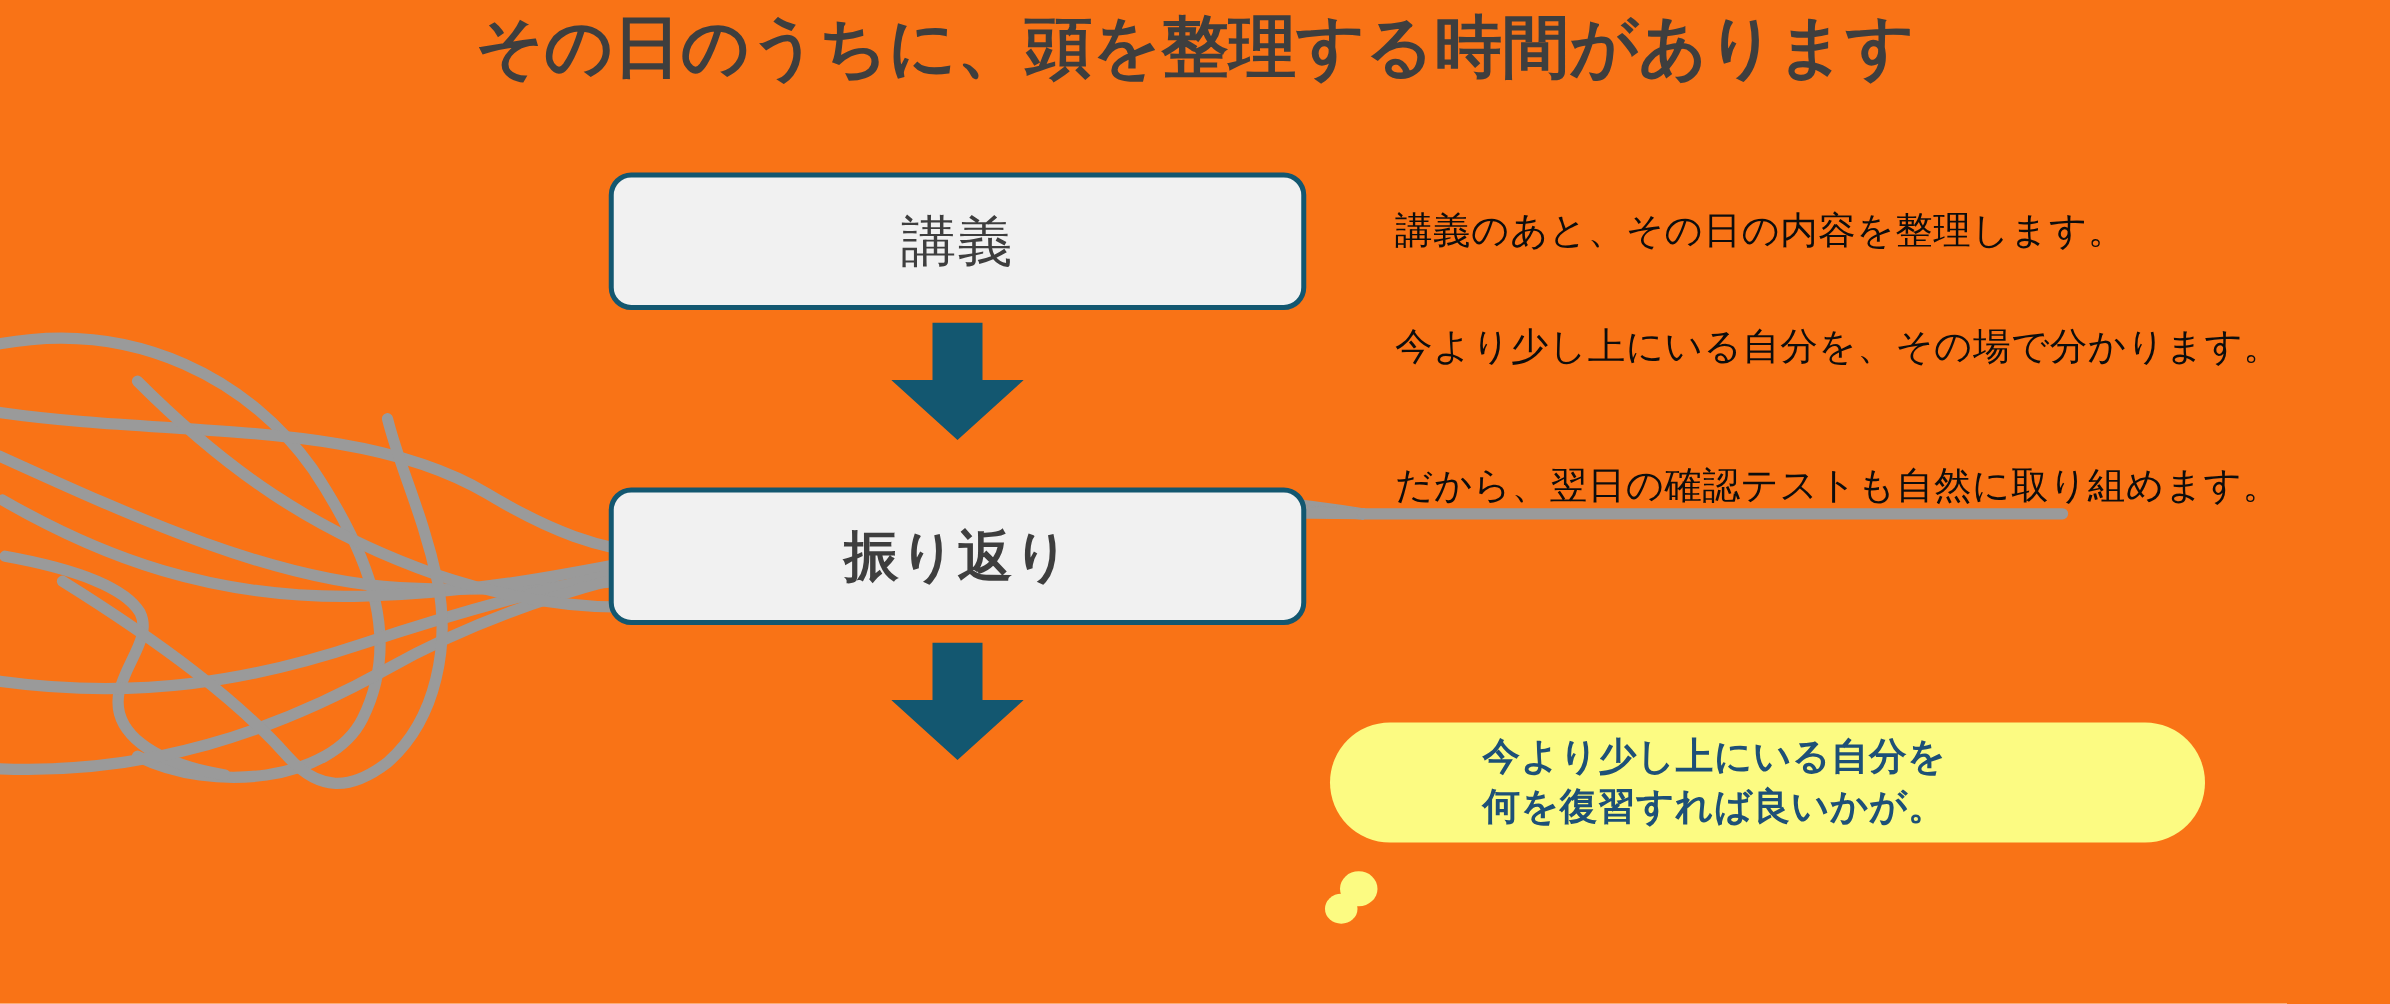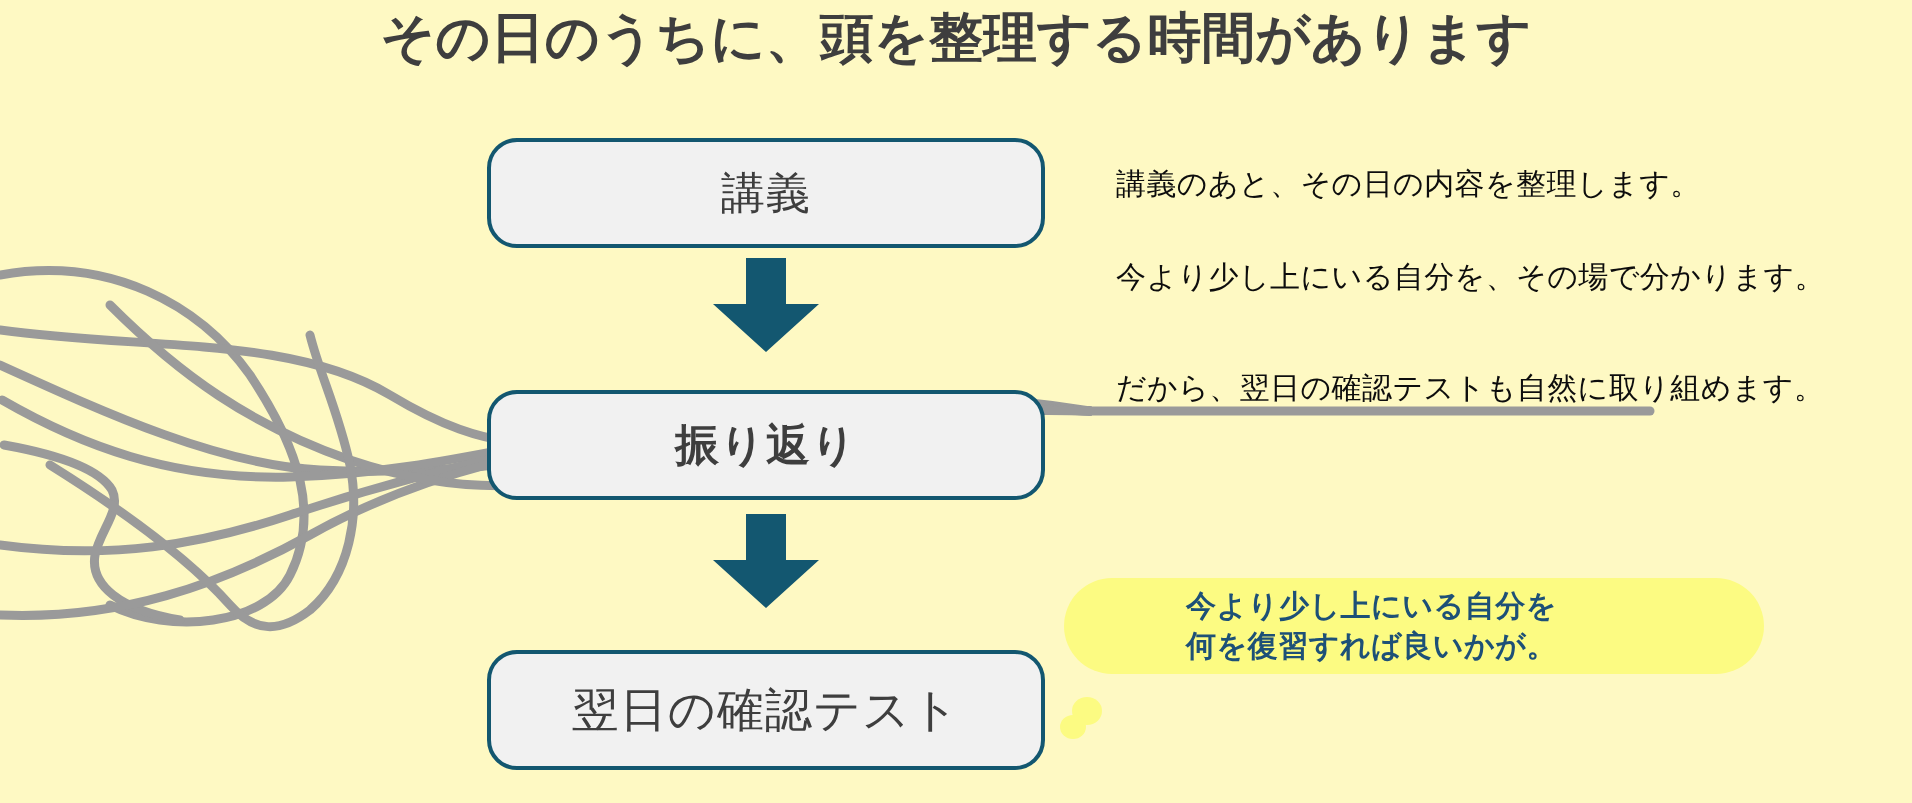--- a/index.html
+++ b/index.html
@@ -7,21 +7,21 @@
     padding: 0;
     background: #ffffff;
   }
   body {
     font-family: "Liberation Sans", "DejaVu Sans", sans-serif;
   }
   #slide {
     position: relative;
     width: 1912px;
     height: 803px;
-    background: #fef9c3;
+    background: #f97316;
     overflow: hidden;
   }
 
   
   .title {
     position: absolute;
     left: 0;
     top: 2px;
     width: 1912px;
     text-align: center;
@@ -43,21 +43,21 @@
   }
 
   
   .flowbox {
     position: absolute;
     left: 487px;
     width: 558px;
     box-sizing: border-box;
     background: #f1f1f1;
     border: 4px solid #135770;
-    border-radius: 30px;
+    border-radius: 18px;
     display: flex;
     align-items: center;
     justify-content: center;
     color: #3e3e3e;
     font-size: 44px;
     letter-spacing: 1px;
     white-space: nowrap;
   }
   #box-lecture { top: 138px; height: 110px; }
   #box-review  { top: 390px; height: 110px; font-weight: bold; }
@@ -149,23 +149,20 @@
   </svg>
 
   <div class="flowbox" id="box-review">
     <span>振り返り</span>
   </div>
 
   <svg class="arrow" id="arrow-2" viewBox="0 0 106 94" preserveAspectRatio="none">
     <polygon points="33,0 73,0 73,46 106,46 53,94 0,46 33,46" fill="#135770"></polygon>
   </svg>
 
-  <div class="flowbox" id="box-test">
-    <span>翌日の確認テスト</span>
-  </div>
 
   <div class="desc-line" id="desc-0">講義のあと、その日の内容を整理します。</div>
   <div class="desc-line" id="desc-1">今より少し上にいる自分を、その場で分かります。</div>
   <div class="desc-line" id="desc-2">だから、翌日の確認テストも自然に取り組めます。</div>
 
   <div id="bubble">
     <div class="bubble-line">今より少し上にいる自分を</div>
     <div class="bubble-line">何を復習すれば良いかが。</div>
   </div>
   <div class="bubble-dot" id="bubble-dot-1"></div>

